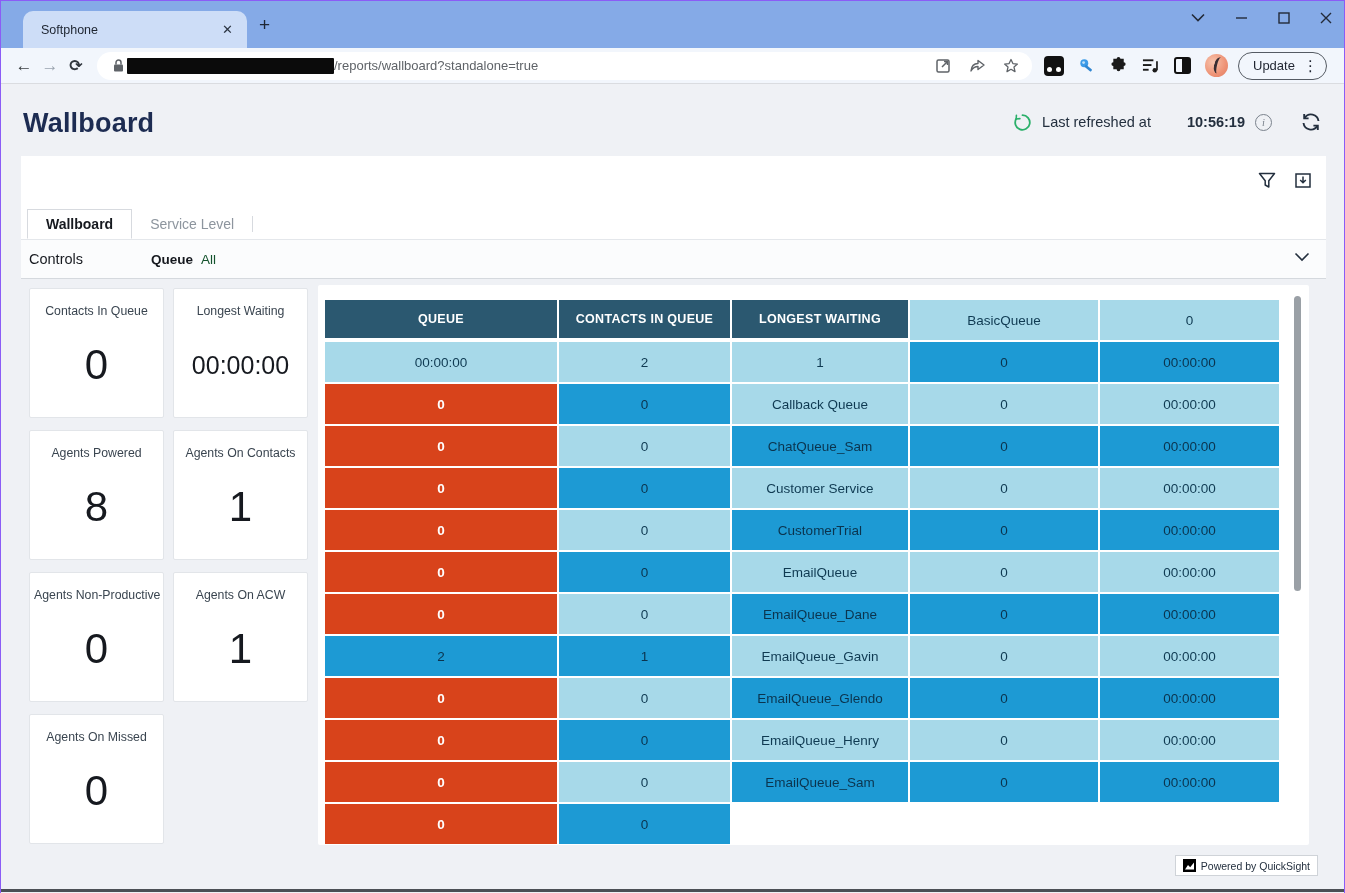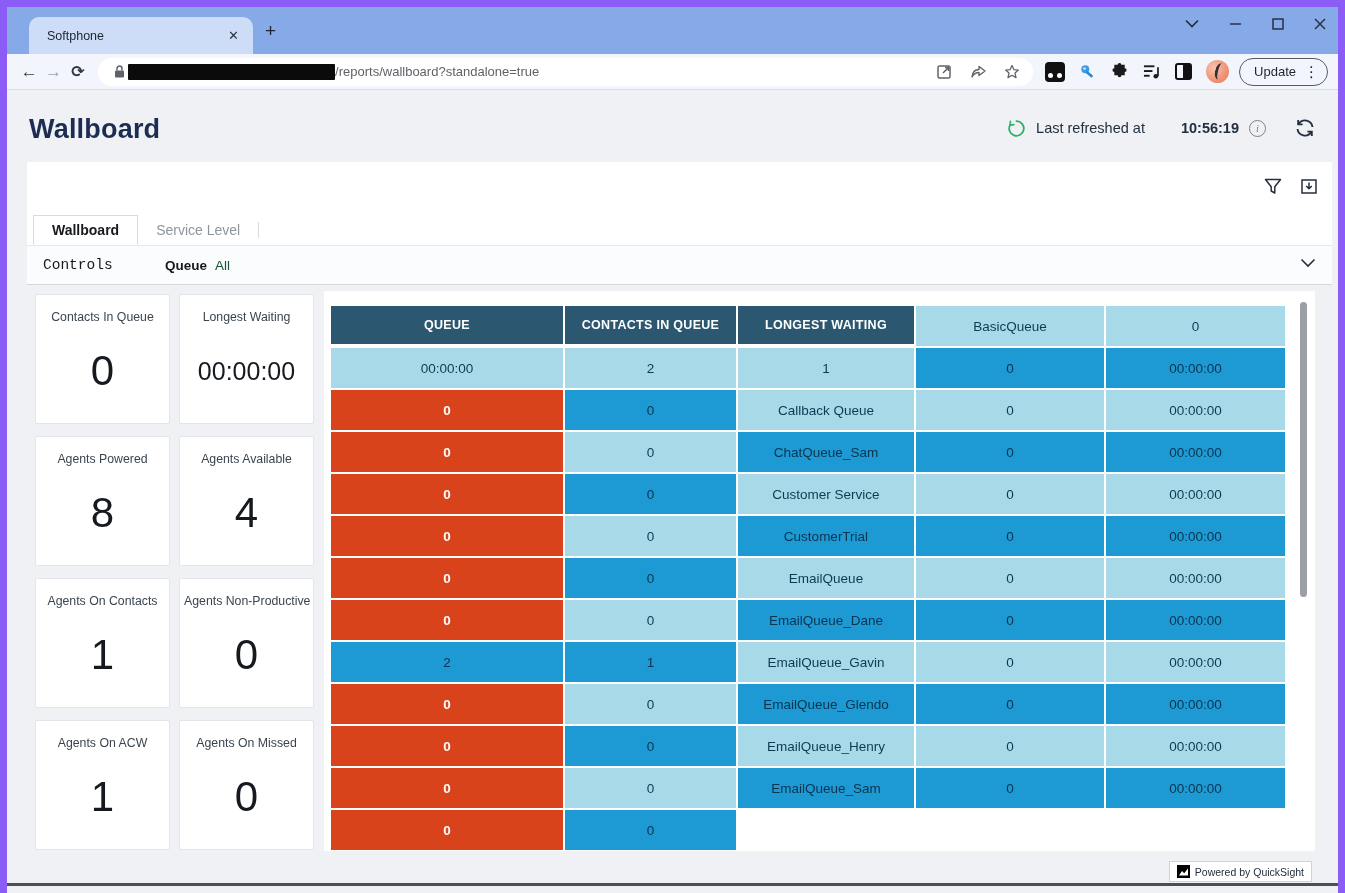--- a/index.html
+++ b/index.html
@@ -2,21 +2,21 @@
 <html><head>
 <meta charset="utf-8">
 <style>
   * { box-sizing: border-box; margin: 0; padding: 0; }
   html,body { width:1345px; height:893px; }
   body {
     font-family: "Liberation Sans", "DejaVu Sans", sans-serif;
     background:#eef0f4; position:relative; overflow:hidden;
     -webkit-font-smoothing:antialiased;
   }
-  .window { position:absolute; inset:0; border:7px solid #8b5cf6; }
+  .window { position:absolute; inset:0; border:1px solid #8b5cf6; }
 
   
   .tabbar { position:absolute; left:0; top:0; width:100%; height:47px; background:#85aae7; }
   .tab {
     position:absolute; left:22px; bottom:0; width:224px; height:37px;
     background:#cdddf7; border-radius:10px 10px 0 0;
     display:flex; align-items:center; padding:0 10px 0 18px;
   }
   .tab-title { font-size:12.5px; color:#1d2430; flex:1; }
   .tab-close { font-size:13px; color:#2b3442; cursor:pointer; padding:2px 4px; }
@@ -73,21 +73,21 @@
   .qtab { height:30px; display:flex; align-items:center; padding:0 18px; font-size:14px; cursor:pointer; }
   .qtab.active { background:#fff; border:1px solid #d7dadf; border-bottom:1px solid #fff; font-weight:bold; color:#16191f; margin-left:6px; position:relative; z-index:2; }
   .qtab.inactive { color:#8d959e; border-bottom:1px solid transparent; }
   .tab-sep { width:1px; height:16px; background:#d7dadf; margin-bottom:7px; }
 
   .controls-bar {
     position:absolute; left:20px; top:155px; width:1305px; height:40px;
     background:#fbfcfd; border-top:1px solid #e4e7eb; border-bottom:1px solid #d5d9de;
     display:flex; align-items:center;
   }
-  .controls-label { font-size:14.5px; color:#16191f; margin-left:16px; width:96px;font-family:Liberation Mono, monospace; }
+  .controls-label { font-size:14.5px; color:#16191f; margin-left:8px; width:96px; }
   .queue-label { font-size:13.5px; font-weight:bold; color:#16191f; margin-left:26px; }
   .queue-value { font-size:13.5px; color:#14532d; margin-left:8px; }
   .controls-chevron { position:absolute; right:16px; top:12px; cursor:pointer; }
 
   
   .kpi-area { position:absolute; left:28px; top:204px; display:grid;
     grid-template-columns:135px 135px; column-gap:9px; row-gap:12px; grid-auto-rows:130px; }
   .kpi-card { background:#fff; border:1px solid #e2e5e9; border-radius:2px; position:relative; }
   .kpi-label { position:absolute; top:15px; left:4px; right:4px; text-align:center; font-size:12.3px; color:#3a4550; white-space:nowrap; }
   .kpi-value { position:absolute; top:46px; left:0; right:0; height:60px; display:flex; align-items:center; justify-content:center;
@@ -281,24 +281,20 @@
         </div>
         <div class="kpi-card">
           <div class="kpi-label">Longest Waiting</div>
           <div class="kpi-value time">00:00:00</div>
         </div>
         <div class="kpi-card">
           <div class="kpi-label">Agents Powered</div>
           <div class="kpi-value">8</div>
         </div>
         <div class="kpi-card">
-          <div class="kpi-label">Agents Available</div>
-          <div class="kpi-value">4</div>
-        </div>
-        <div class="kpi-card">
           <div class="kpi-label">Agents On Contacts</div>
           <div class="kpi-value">1</div>
         </div>
         <div class="kpi-card">
           <div class="kpi-label">Agents Non-Productive</div>
           <div class="kpi-value">0</div>
         </div>
         <div class="kpi-card">
           <div class="kpi-label">Agents On ACW</div>
           <div class="kpi-value">1</div>

